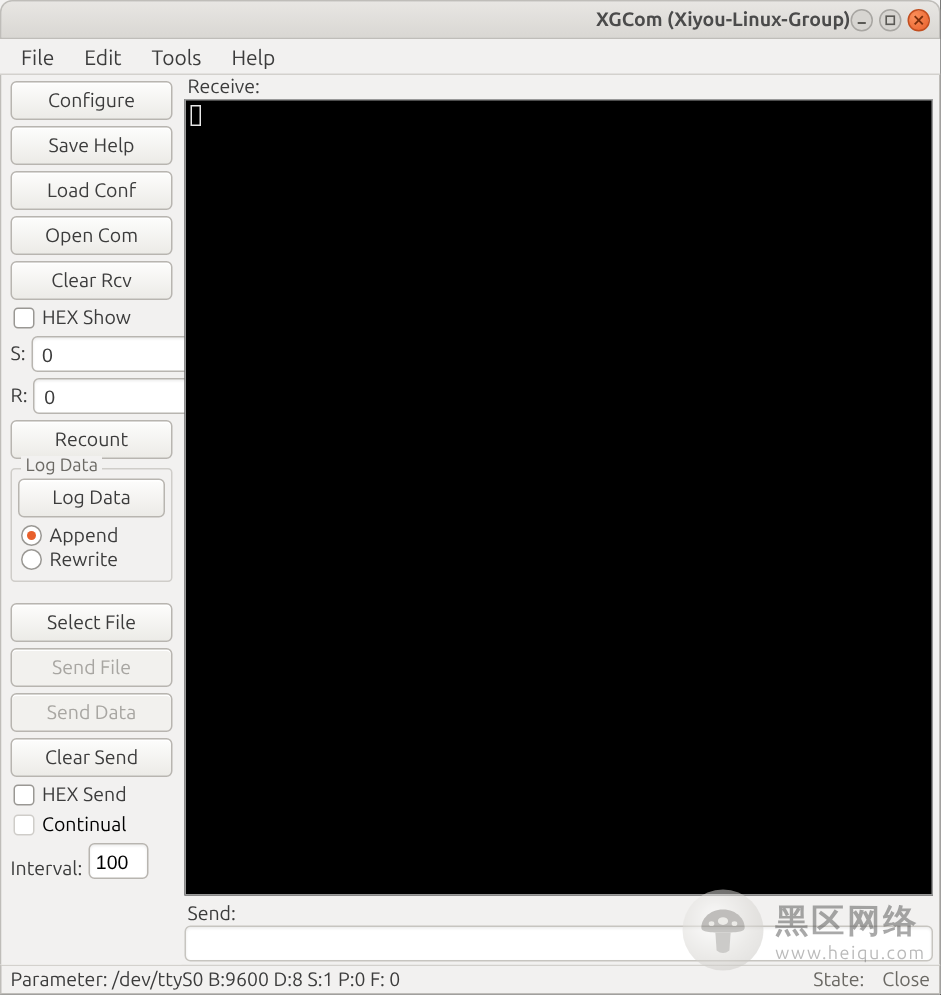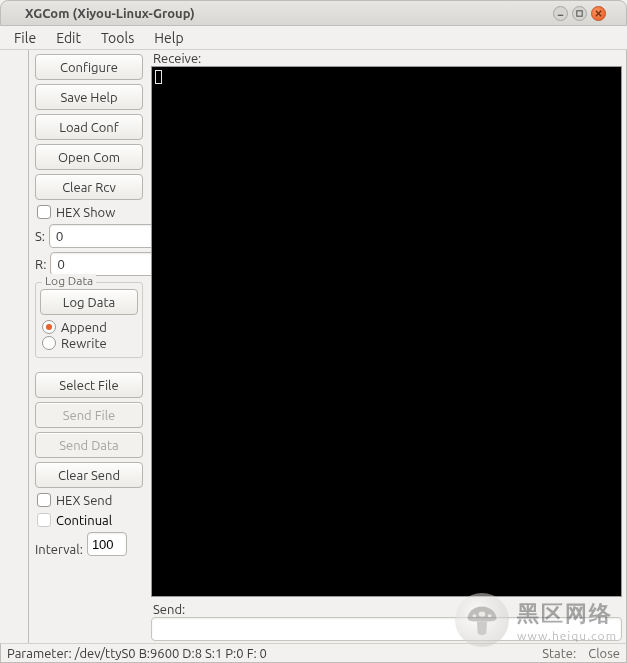--- a/index.html
+++ b/index.html
@@ -16,24 +16,25 @@
   }
 
   
   .titlebar {
     height: 26px;
     background: linear-gradient(#e8e6e3, #d9d7d3);
     border: 1px solid #bfbdb9;
     border-radius: 8px 8px 0 0;
     display: flex;
     align-items: center;
-    padding: 0 20px;
+    padding: 0 6px;
     font-size: 13px;
     color: #4b4b4b;
     font-weight: bold;
+    text-align: right;
   }
   .titlebar .title { flex:1; padding-left:4px; font-weight:bold;}
   .winbtns { display:flex; gap:4px; }
   .winbtn {
     width:15px; height:15px; border-radius:50%;
     background:#d7d5d1;
     border:1px solid #a8a6a2;
     display:flex; align-items:center; justify-content:center;
     font-size:9px; line-height:1; color:#5a5955;
     cursor:pointer;
@@ -60,21 +61,20 @@
   }
 
   
   .body {
     display:flex;
     height: calc(100% - 26px - 24px - 20px);
     border-left:1px solid #bfbdb9;
     border-right:1px solid #bfbdb9;
     background:#f2f1f0;
     position:relative;
-    margin-left:28px;
   }
   .left-panel {
     width:120px;
     padding:4px 6px 4px 6px;
     display:flex;
     flex-direction:column;
     gap:4px;
     background:#f2f1f0;
   }
   .right-panel {
@@ -280,20 +280,21 @@
 
     <div class="sr-row">
       <span class="lbl">S:</span>
       <input class="num-input" value="0" style="">
     </div>
     <div class="sr-row">
       <span class="lbl">R:</span>
       <input class="num-input" value="0" style="">
     </div>
 
+    <div class="btn">Recount</div>
 
     <div class="logdata-frame">
       <span class="frame-title">Log Data</span>
       <div class="btn">Log Data</div>
       <div class="radio-row">
         <span class="rcircle">
             <span class="dot"></span>
           </span>
         <span>Append</span>
       </div>

